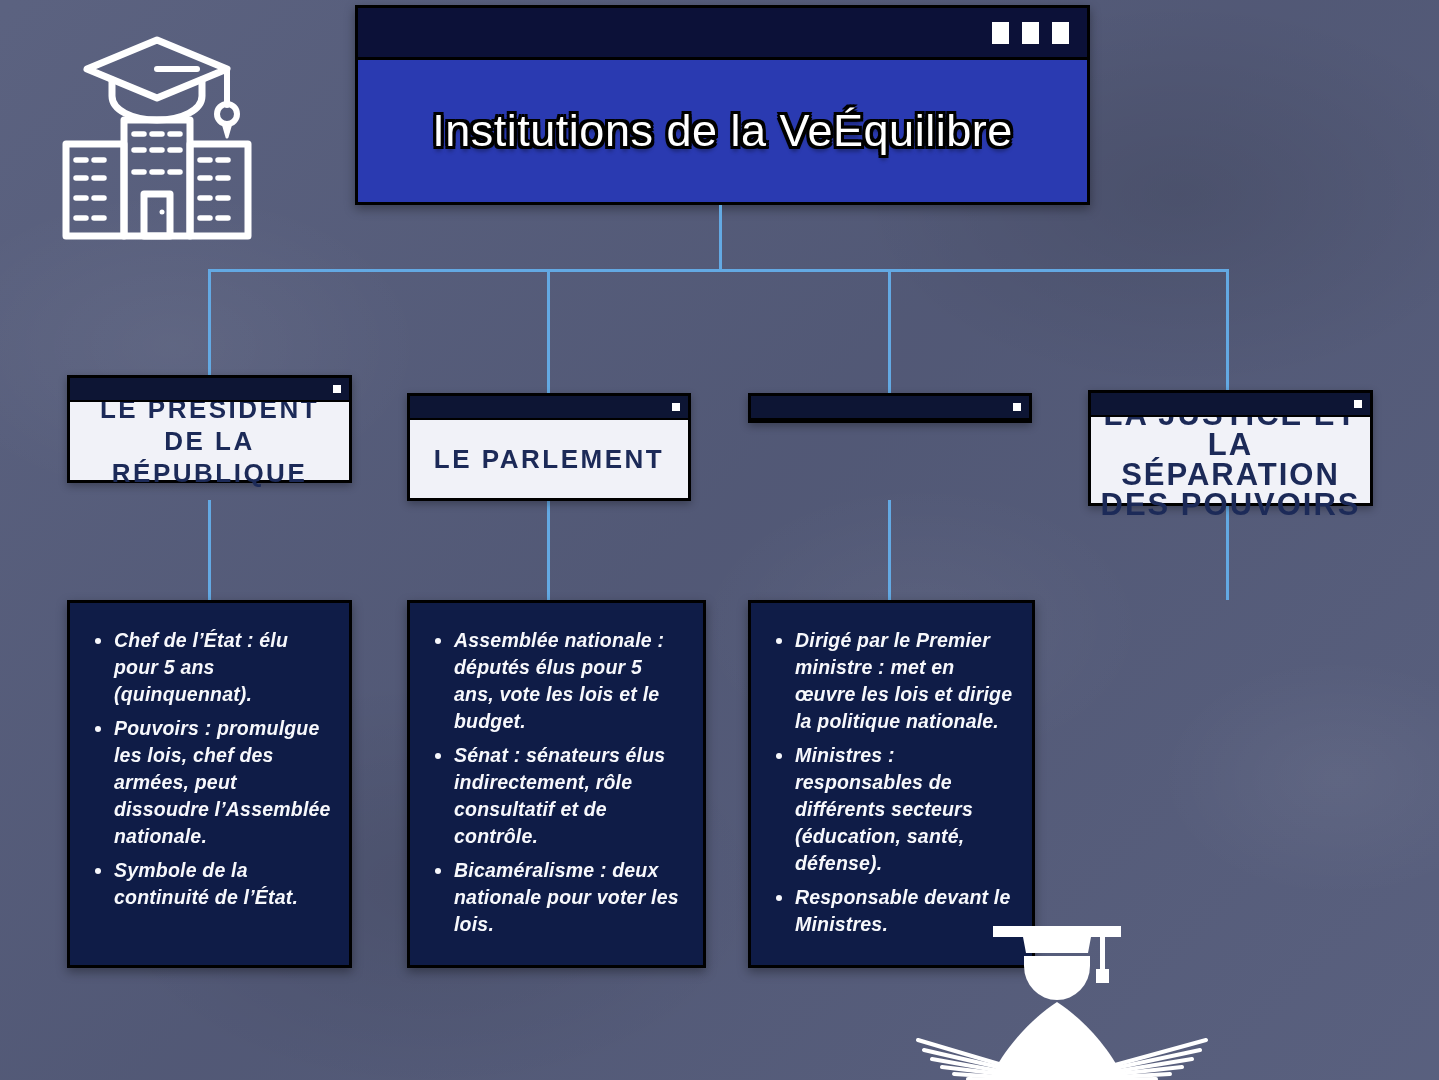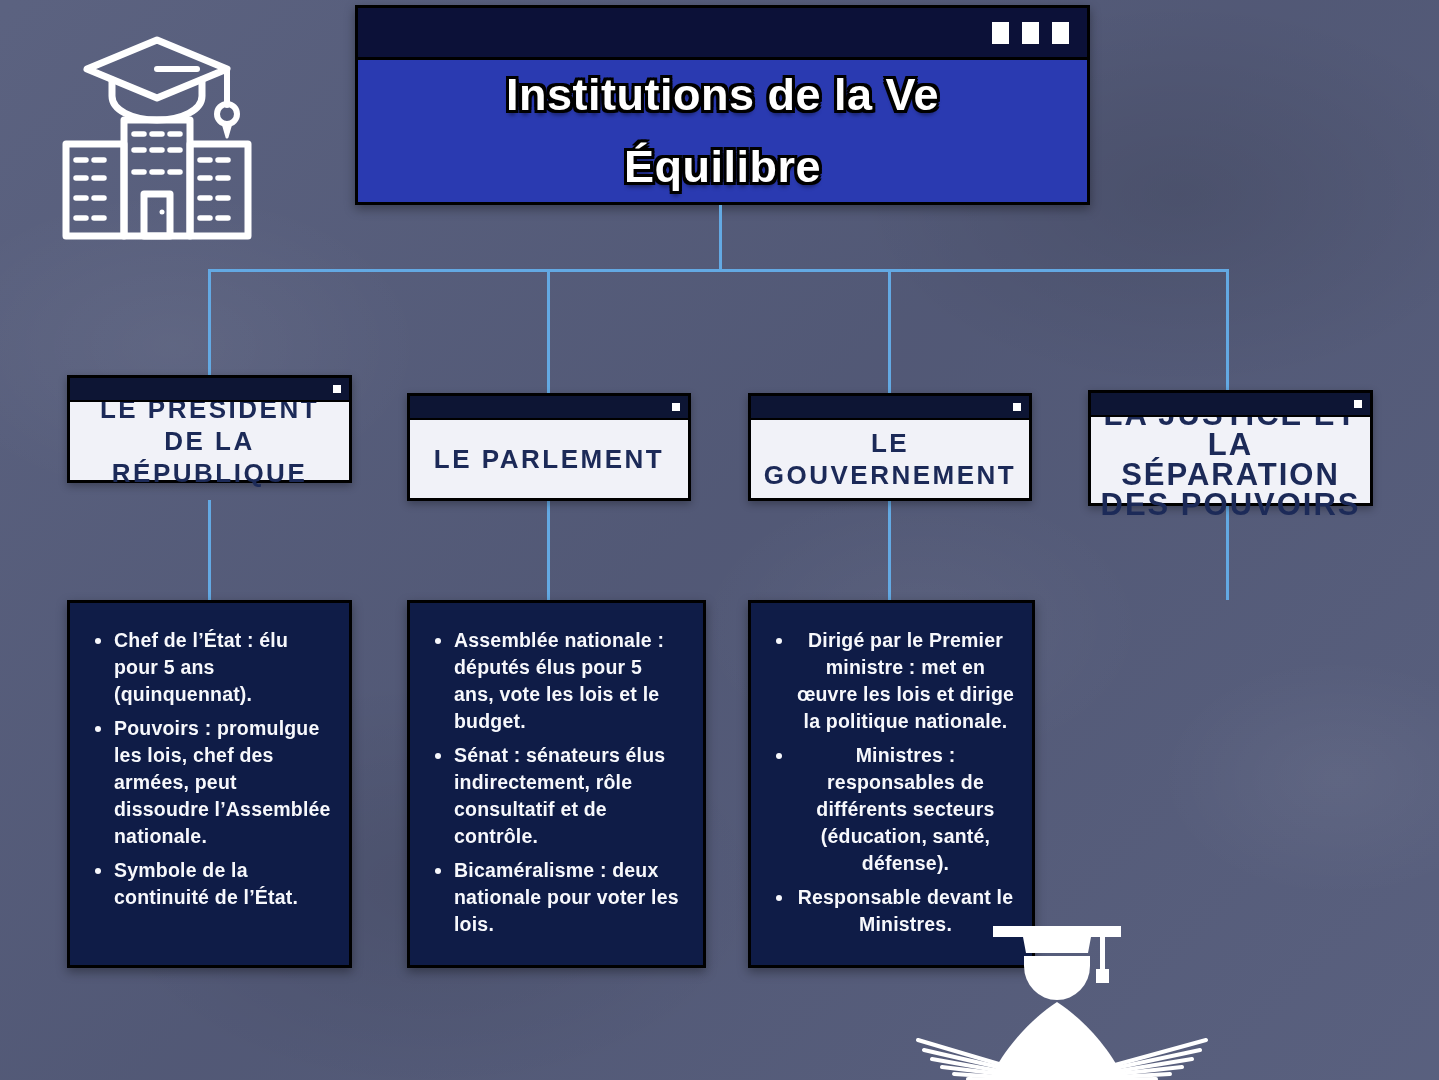--- a/index.html
+++ b/index.html
@@ -27,22 +27,22 @@
     box-shadow:0 4px 10px rgba(0,0,0,.35);
   }
   .title-bar{
     position:absolute;left:0;top:0;right:0;height:52px;background:#0c1138;
     border-bottom:3px solid #000;box-sizing:border-box;
     display:flex;align-items:center;justify-content:flex-end;gap:9px;padding-right:16px;
   }
   .win-dot{width:21px;height:26px;background:#fff;border:2px solid #0c1138;box-sizing:border-box;}
   .title-text{
     position:absolute;left:0;top:52px;right:0;bottom:0;
-    display:flex;flex-direction:column;align-items:center;justify-content:center;
-    color:#fff;font-weight:bold;font-size:45px;line-height:72px;text-align:center;
+    display:flex;flex-direction:row;align-items:center;justify-content:center;
+    color:#fff;font-weight:normal;font-size:45px;line-height:72px;text-align:center;
     text-shadow:-3px -3px 0 #000,3px -3px 0 #000,-3px 3px 0 #000,3px 3px 0 #000,
                 -3px 0 0 #000,3px 0 0 #000,0 -3px 0 #000,0 3px 0 #000,0 5px 4px rgba(0,0,0,.45);
     letter-spacing:.5px;
   }
 
   
   .line{position:absolute;background:#63a9e3;}
 
   
   .label-box{
@@ -67,20 +67,21 @@
     position:absolute;top:600px;height:368px;border:3px solid #000;box-sizing:border-box;
     background:#0f1c47;box-shadow:0 4px 10px rgba(0,0,0,.35);
     color:#f7f8fc;
   }
   .body-box ul{
     margin:0;padding:24px 16px 0 44px;
   }
   .body-box li{
     font-size:19.5px;font-weight:bold;line-height:27px;margin-bottom:7px;
     letter-spacing:.2px;
+    font-style:italic;
   }
   .body-box li::marker{color:#f7f8fc;}
 
   
   .school-icon{position:absolute;left:52px;top:22px;}
   .grad-icon{position:absolute;left:910px;top:922px;}
 </style>
 </head>
 <body>
 
@@ -152,21 +153,20 @@
   <div class="label-box" style="left:407px;top:393px;width:284px;">
     <div class="label-strip">
         <span class="mini-dot"></span>
       </div>
     <div class="label-text lh2">LE PARLEMENT</div>
   </div>
   <div class="label-box" style="left:748px;top:393px;width:284px;">
     <div class="label-strip">
         <span class="mini-dot"></span>
       </div>
-    <div class="label-text lh2">LE GOUVERNEMENT</div>
   </div>
   <div class="label-box" style="left:1088px;top:390px;width:285px;">
     <div class="label-strip">
         <span class="mini-dot"></span>
       </div>
     <div class="label-text lh3">LA JUSTICE ET LA SÉPARATION DES POUVOIRS</div>
   </div>
 
   <div class="body-box" style="left:67px;width:285px;">
     <ul>
@@ -175,21 +175,21 @@
       <li>Symbole de la continuité de l’État.</li>
     </ul>
   </div>
   <div class="body-box" style="left:407px;width:299px;">
     <ul>
       <li>Assemblée nationale : députés élus pour 5 ans, vote les lois et le budget.</li>
       <li>Sénat : sénateurs élus indirectement, rôle consultatif et de contrôle.</li>
       <li>Bicaméralisme : deux nationale pour voter les lois.</li>
     </ul>
   </div>
-  <div class="body-box" style="left:748px;width:287px;text-align:center;">
+  <div class="body-box" style="left:748px;width:287px;">
     <ul>
       <li>Dirigé par le Premier ministre : met en œuvre les lois et dirige la politique nationale.</li>
       <li>Ministres : responsables de différents secteurs (éducation, santé, défense).</li>
       <li>Responsable devant le Ministres.</li>
     </ul>
   </div>
 
   <svg class="grad-icon" width="310" height="158" viewBox="0 0 310 158" fill="#fff">
 
     <rect x="83" y="4" width="128" height="11"></rect>

